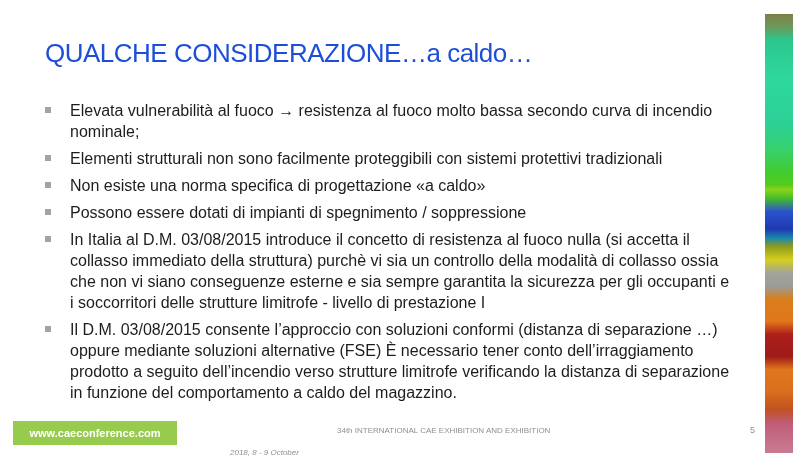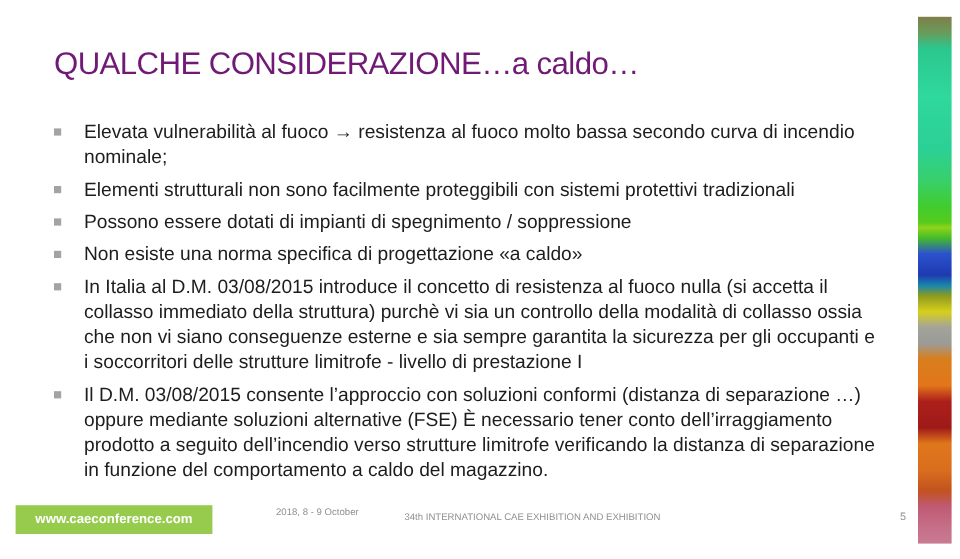--- a/index.html
+++ b/index.html
@@ -6,21 +6,21 @@
   body {
     width:800px; height:466px;
     background:#ffffff;
     font-family:"Liberation Sans", sans-serif;
     position:relative;
     overflow:hidden;
   }
   .title {
     position:absolute; left:45px; top:38px; margin:0;
     font-size:26px; font-weight:400; letter-spacing:-0.5px;
-    color:#701a75; white-space:nowrap;
+    color:#1d4ed8; white-space:nowrap;
   }
   .bullets {
     position:absolute; left:45px; top:100px; width:690px;
     margin:0; padding:0; list-style:none;
   }
   .bullets li {
     position:relative; padding-left:25px; margin-bottom:6px;
     font-size:16px; line-height:21px; color:#1d1d1d;
   }
   .marker {
@@ -33,36 +33,36 @@
   }
   .strip {
     position:absolute; left:765px; top:14px; width:28px; height:439px;
   }
   .site-btn {
     position:absolute; left:13px; top:421px; width:164px; height:24px;
     display:flex; align-items:center; justify-content:center;
     color:#ffffff; font-size:11px; font-weight:700;
     text-decoration:none; cursor:pointer;
   }
-  .f-date  { position:absolute; left:230px; top:422px; font-size:8px; color:#8f9093; }
+  .f-date  { position:absolute; left:230px; top:448px; font-size:8px; color:#8f9093;font-style:italic; }
   .f-conf  { position:absolute; left:337px; top:426px; font-size:8px; color:#8f9093; }
   .f-page  { position:absolute; left:750px; top:425px; font-size:9px; color:#8f9093; }
 </style>
 </head>
 <body>
 
 <div class="slide">
 
   <h1 class="title">QUALCHE CONSIDERAZIONE…a caldo…</h1>
 
   <ul class="bullets" id="bullets">
       <li><span class="marker" style="background: rgb(163, 163, 163);"></span><span>Elevata vulnerabilità al fuoco → resistenza al fuoco molto bassa secondo curva di incendio nominale;</span></li>
       <li><span class="marker" style="background: rgb(163, 163, 163);"></span><span>Elementi strutturali non sono facilmente proteggibili con sistemi protettivi tradizionali</span></li>
+      <li><span class="marker" style="background: rgb(163, 163, 163);"></span><span>Non esiste una norma specifica di progettazione «a caldo»</span></li>
       <li><span class="marker" style="background: rgb(163, 163, 163);"></span><span>Possono essere dotati di impianti di spegnimento / soppressione</span></li>
-      <li><span class="marker" style="background: rgb(163, 163, 163);"></span><span>Non esiste una norma specifica di progettazione «a caldo»</span></li>
       <li><span class="marker" style="background: rgb(163, 163, 163);"></span><span>In Italia al D.M. 03/08/2015 </span><span class="u">introduce il concetto di resistenza al fuoco nulla</span><span> (si accetta il </span><span class="u">collasso immediato della struttura)</span><span> purchè vi sia un controllo della modalità di collasso ossia che non vi siano conseguenze esterne e sia sempre garantita la sicurezza per gli occupanti e i soccorritori delle strutture limitrofe - livello di prestazione I</span></li>
       <li><span class="marker" style="background: rgb(163, 163, 163);"></span><span class="u">Il D.M. 03/08/2015 consente l’approccio con soluzioni conformi (distanza di separazione …) oppure mediante</span><span> </span><span class="u">soluzioni alternative (FSE)</span><span> È necessario tener conto dell’irraggiamento prodotto a seguito dell’incendio verso strutture limitrofe verificando la distanza di separazione in funzione del comportamento a caldo del magazzino.</span></li>
     </ul>
 
   <div class="strip" id="strip" style="background: linear-gradient(rgb(127, 127, 74) 0%, rgb(106, 155, 90) 3%, rgb(43, 199, 142) 6%, rgb(47, 216, 157) 15%, rgb(43, 208, 150) 25%, rgb(56, 208, 108) 31%, rgb(65, 204, 46) 36%, rgb(85, 203, 29) 39%, rgb(142, 211, 26) 40%, rgb(68, 188, 42) 42%, rgb(43, 82, 205) 45%, rgb(30, 58, 176) 49%, rgb(23, 135, 173) 51%, rgb(143, 155, 29) 53%, rgb(214, 207, 28) 56%, rgb(163, 163, 155) 59%, rgb(155, 155, 151) 62%, rgb(217, 126, 28) 65%, rgb(226, 118, 26) 70%, rgb(173, 31, 27) 73%, rgb(158, 26, 24) 78%, rgb(224, 118, 28) 81%, rgb(217, 111, 30) 86%, rgb(194, 82, 31) 90%, rgb(192, 90, 116) 93%, rgb(198, 111, 136) 97%, rgb(200, 123, 146) 100%);"></div>
 
   <div>
     <a class="site-btn" id="site-btn" style="background: rgb(151, 203, 78);">www.caeconference.com</a>
     <span class="f-date">2018, 8 - 9 October</span>
     <span class="f-conf">34th INTERNATIONAL CAE EXHIBITION AND EXHIBITION</span>

